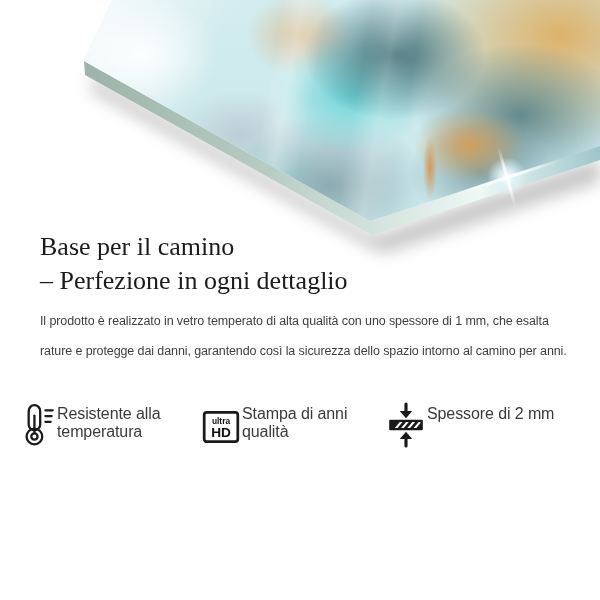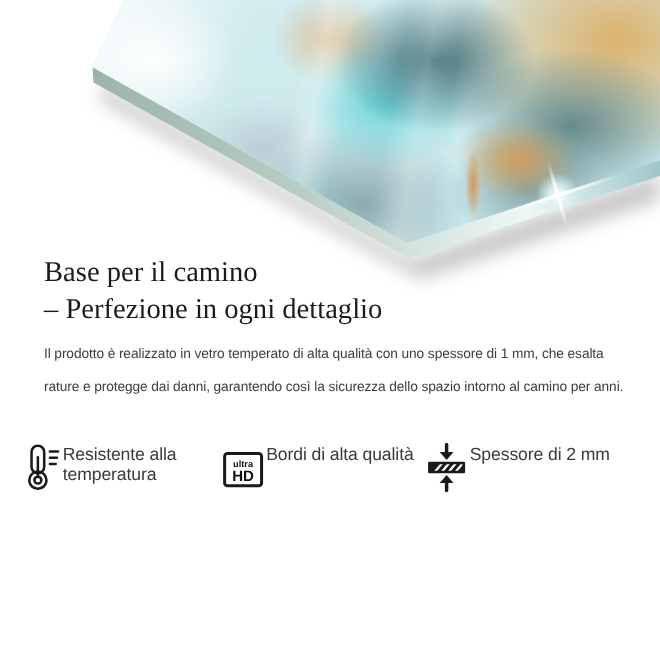--- a/index.html
+++ b/index.html
@@ -109,21 +109,21 @@
 
     <div class="feature">
       <div class="icon-box">
         <svg class="ico" width="42" height="42" viewBox="0 0 40 40">
           <rect x="4" y="6" width="32" height="28" rx="2.5" stroke-width="2.6"></rect>
           <text x="20" y="17.5" font-size="8" text-anchor="middle">ultra</text>
           <text x="20" y="30" font-size="13" text-anchor="middle">HD</text>
         </svg>
       </div>
 
-      <div class="feature-label">Bordi di alta qualità</div>
+      <div class="feature-label">Stampa di anni qualità</div>
     </div>
 
 
 
 
     <div class="feature">
       <div class="icon-box">
         <svg class="ico" width="42" height="46" viewBox="0 0 40 44">
           <defs>
               <clipPath id="bar">

